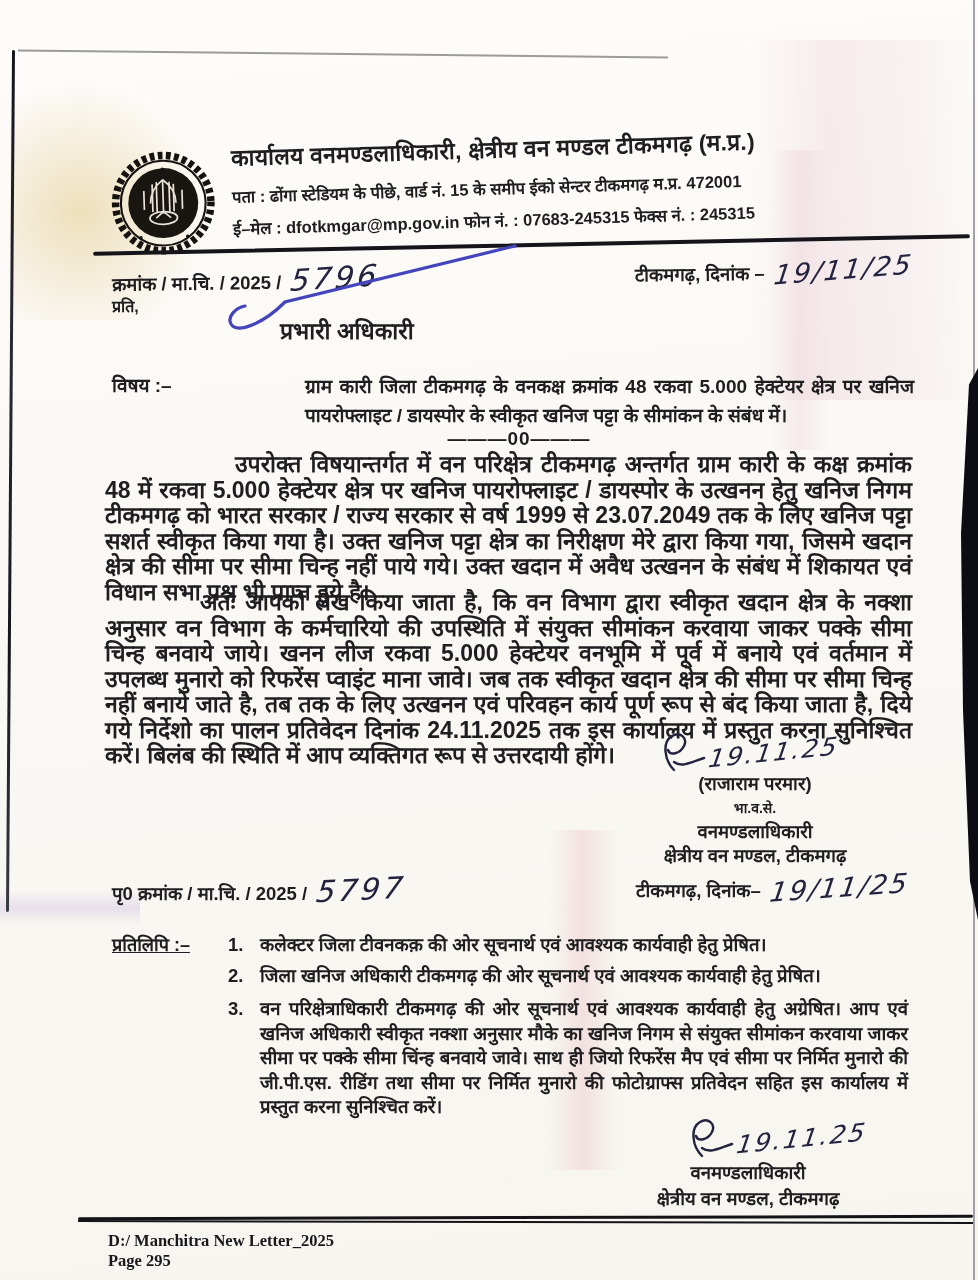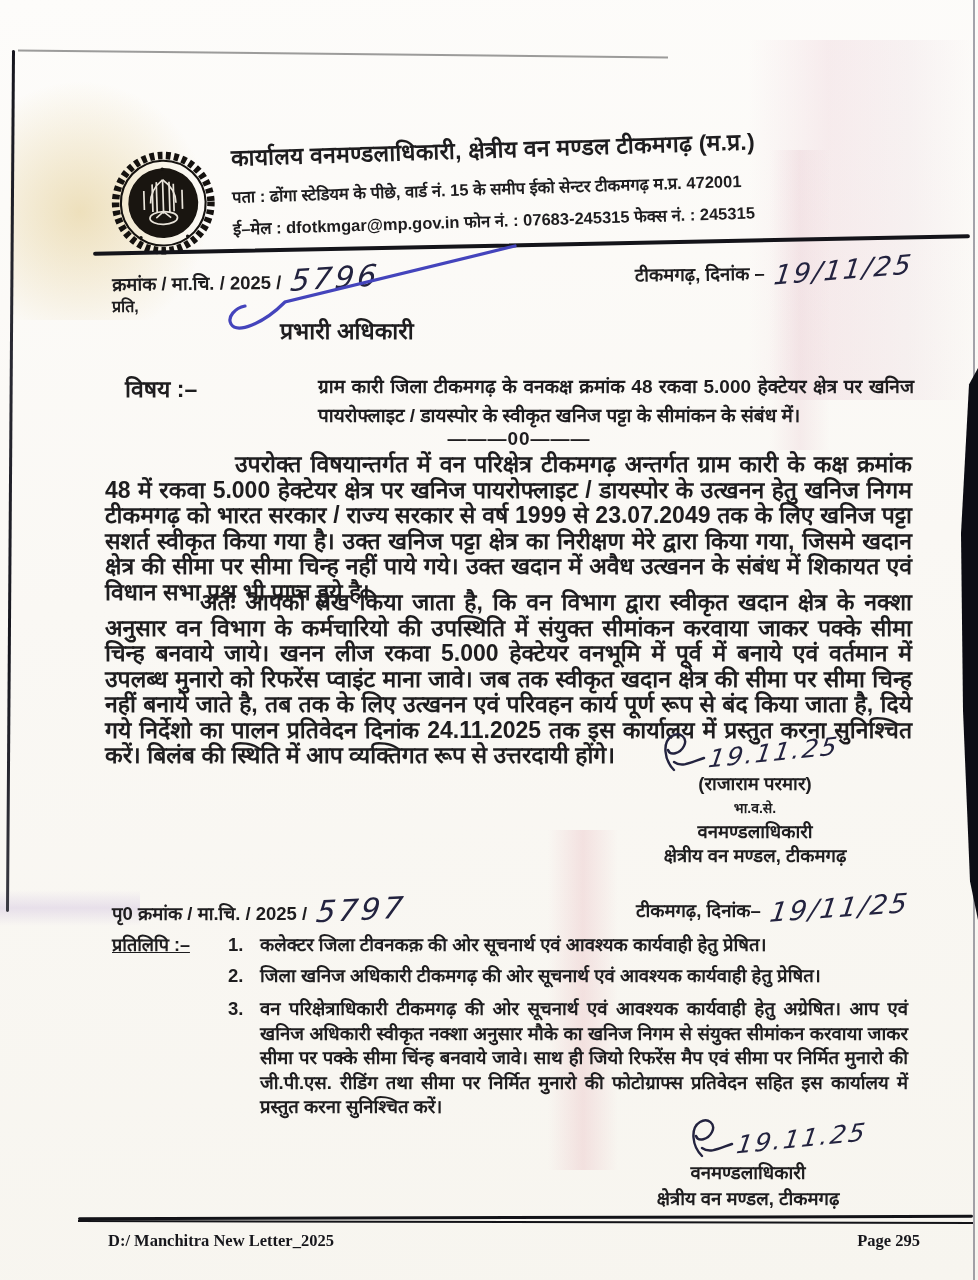--- a/index.html
+++ b/index.html
@@ -48,55 +48,55 @@
     font-size:18.5px; font-weight:700; transform:rotate(-0.7deg); }
   .ref-left, .ref-right { display:flex; align-items:baseline; gap:10px; }
   .hw { font-family:"DejaVu Sans","Liberation Sans",sans-serif; font-style:italic;
     color:#23233f; font-weight:400; }
   .hw-num { font-size:30px; letter-spacing:3px; transform:skewX(-10deg) rotate(-3deg); display:inline-block; }
   .hw-date { font-size:27px; letter-spacing:2px; transform:skewX(-12deg) rotate(-4deg); display:inline-block; }
   .blue-tick { position:absolute; left:215px; top:240px; width:315px; height:95px; }
   .to-label { position:absolute; left:112px; top:295px; font-size:16px; }
   .recipient { position:absolute; left:280px; top:318px; font-size:23px; line-height:26px; }
   .subject-row { position:absolute; left:112px; top:372px; right:64px; display:flex; }
-  .subject-label { width:193px; flex:0 0 auto; font-size:23px;margin-left:13px; }
+  .subject-label { width:193px; flex:0 0 auto; font-size:19px; }
   .subject-text { flex:1; font-size:19px; line-height:29px; text-align:justify; }
   .divider { position:absolute; left:60px; top:428px; right:0; text-align:center;
     font-size:19px; letter-spacing:1px; }
   .para { position:absolute; left:105px; right:66px; font-size:23px;
     line-height:25.5px; text-align:justify; font-weight:700; }
   .para1 { top:452px; text-indent:130px; }
   .para2 { top:590px; text-indent:95px; }
   
   .sigblock { position:absolute; text-align:center; font-weight:700; }
   .sig1 { top:772px; right:88px; width:270px; font-size:18.5px; line-height:24px; }
   .sig2 { top:1160px; right:100px; width:260px; font-size:18.5px; line-height:26px; }
   .sig-hand { position:absolute; display:flex; align-items:center; gap:4px; }
   .sig1 .sig-hand { top:-40px; left:40px; }
   .sig2 .sig-hand { top:-42px; left:70px; }
   .sig-date { font-size:25px; letter-spacing:2px; transform:skewX(-14deg) rotate(-6deg); display:inline-block; }
   .sig-service { font-size:14px; font-weight:700; }
   
   .endorse-row { position:absolute; left:112px; top:872px; right:70px;
     display:flex; justify-content:space-between; align-items:flex-start;
-    font-size:18.5px; font-weight:700;margin-top:20px; }
+    font-size:18.5px; font-weight:700; }
   .copy-label { position:absolute; left:112px; top:932px; font-size:18px; font-weight:700;text-decoration:underline; }
   .copy-list { position:absolute; left:228px; top:933px; right:70px; font-size:18.5px;
     font-weight:700; line-height:24.5px; }
   .copy-item { display:flex; gap:10px; margin-bottom:6px; }
   .copy-item .num { flex:0 0 22px; }
   .copy-item .itext { flex:1; text-align:justify; }
   .copy-item.third { margin-top:9px; }
   
   .footer-rule { position:absolute; left:78px; right:5px; top:1216px; }
   .footer-rule .l1 { height:3px; background:#131318; border-radius:2px; transform:rotate(-0.15deg); }
   .footer-rule .l2 { height:1.5px; background:#131318; margin-top:1.5px; transform:rotate(0.12deg); }
   .footer-row { position:absolute; left:108px; right:58px; top:1231px;
     display:flex; justify-content:space-between;
-    font-family:"Liberation Serif","DejaVu Serif",serif; font-size:16.5px; font-weight:700; color:#17171c; }
+    font-family:"Liberation Serif","DejaVu Serif",serif; font-size:16.5px; font-weight:700; color:#17171c;flex-direction:column; }
 </style>
 </head>
 <body>
 
 <div class="paper">
 
   <div class="art top-faint-line"></div>
   <div class="art stain-yellow"></div>
   <div class="art stain-pink-tr"></div>
   <div class="art streak-pink-mid"></div>

